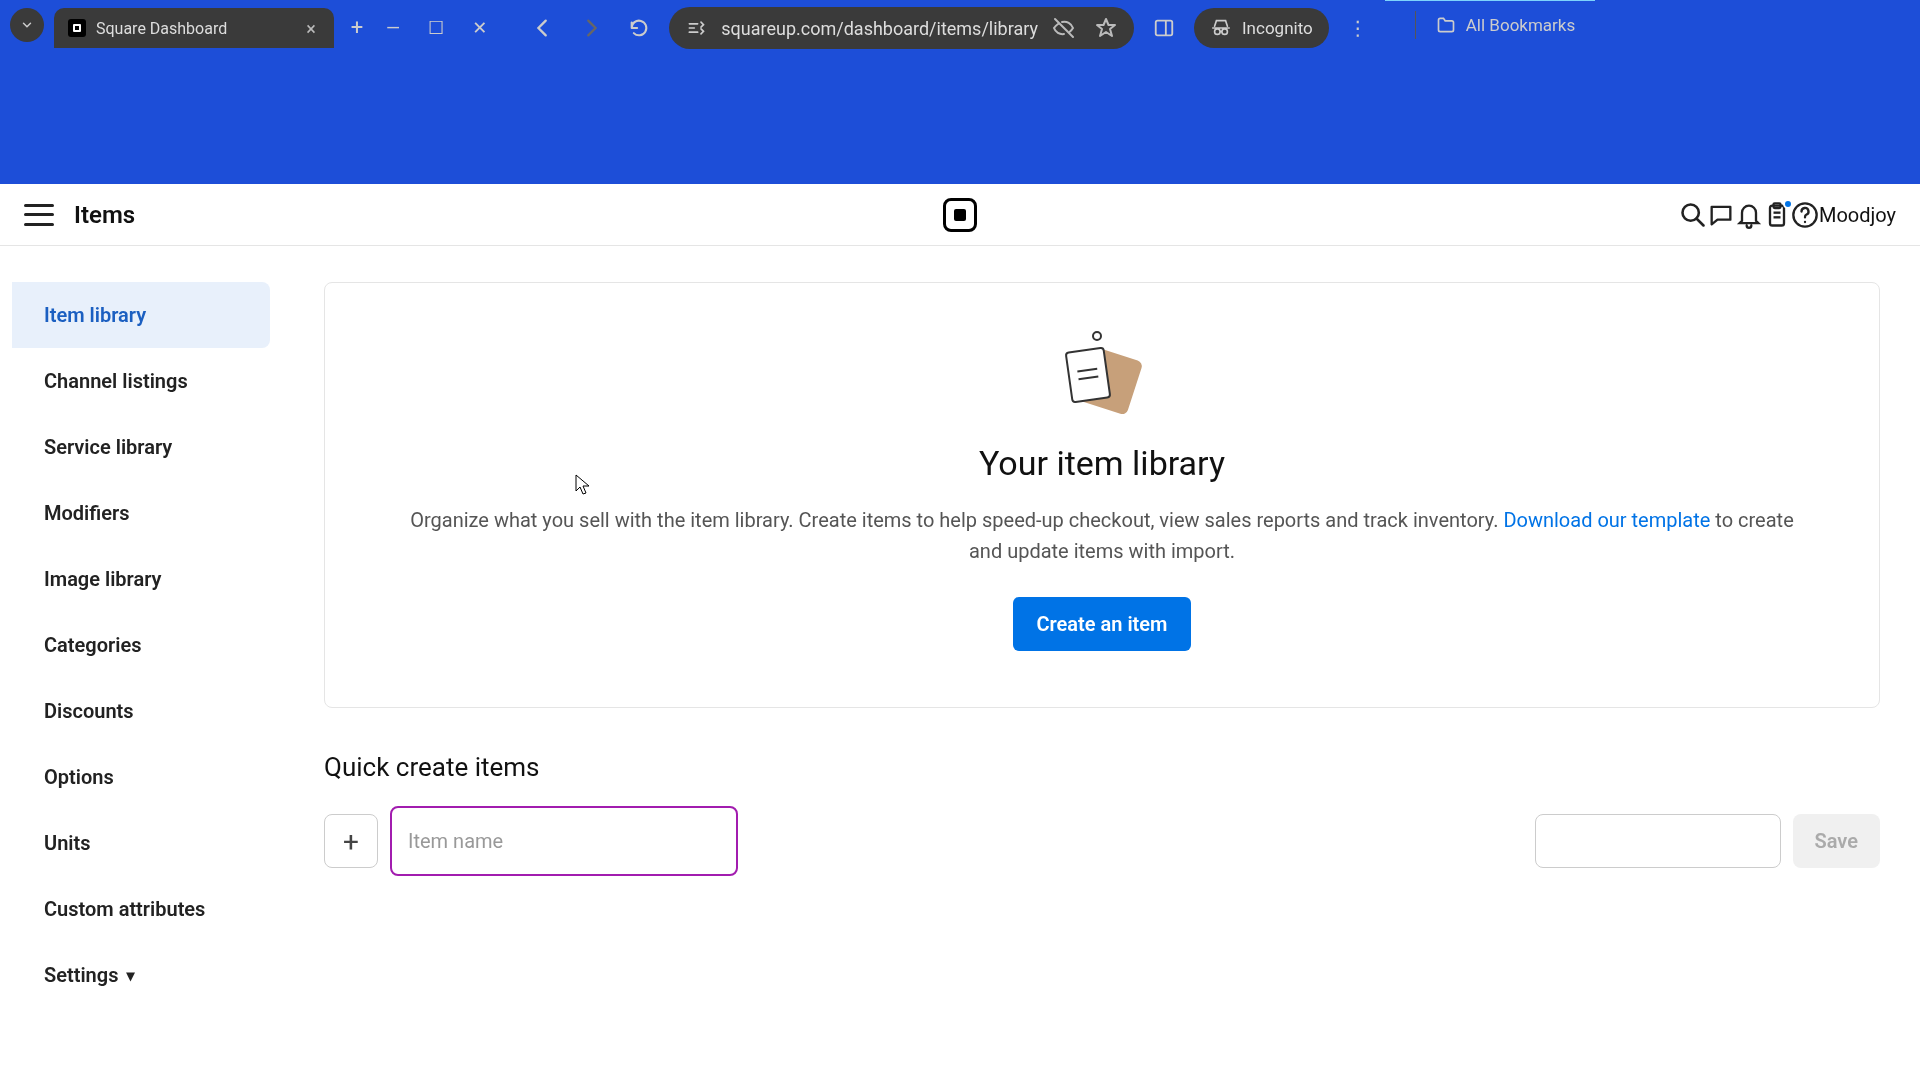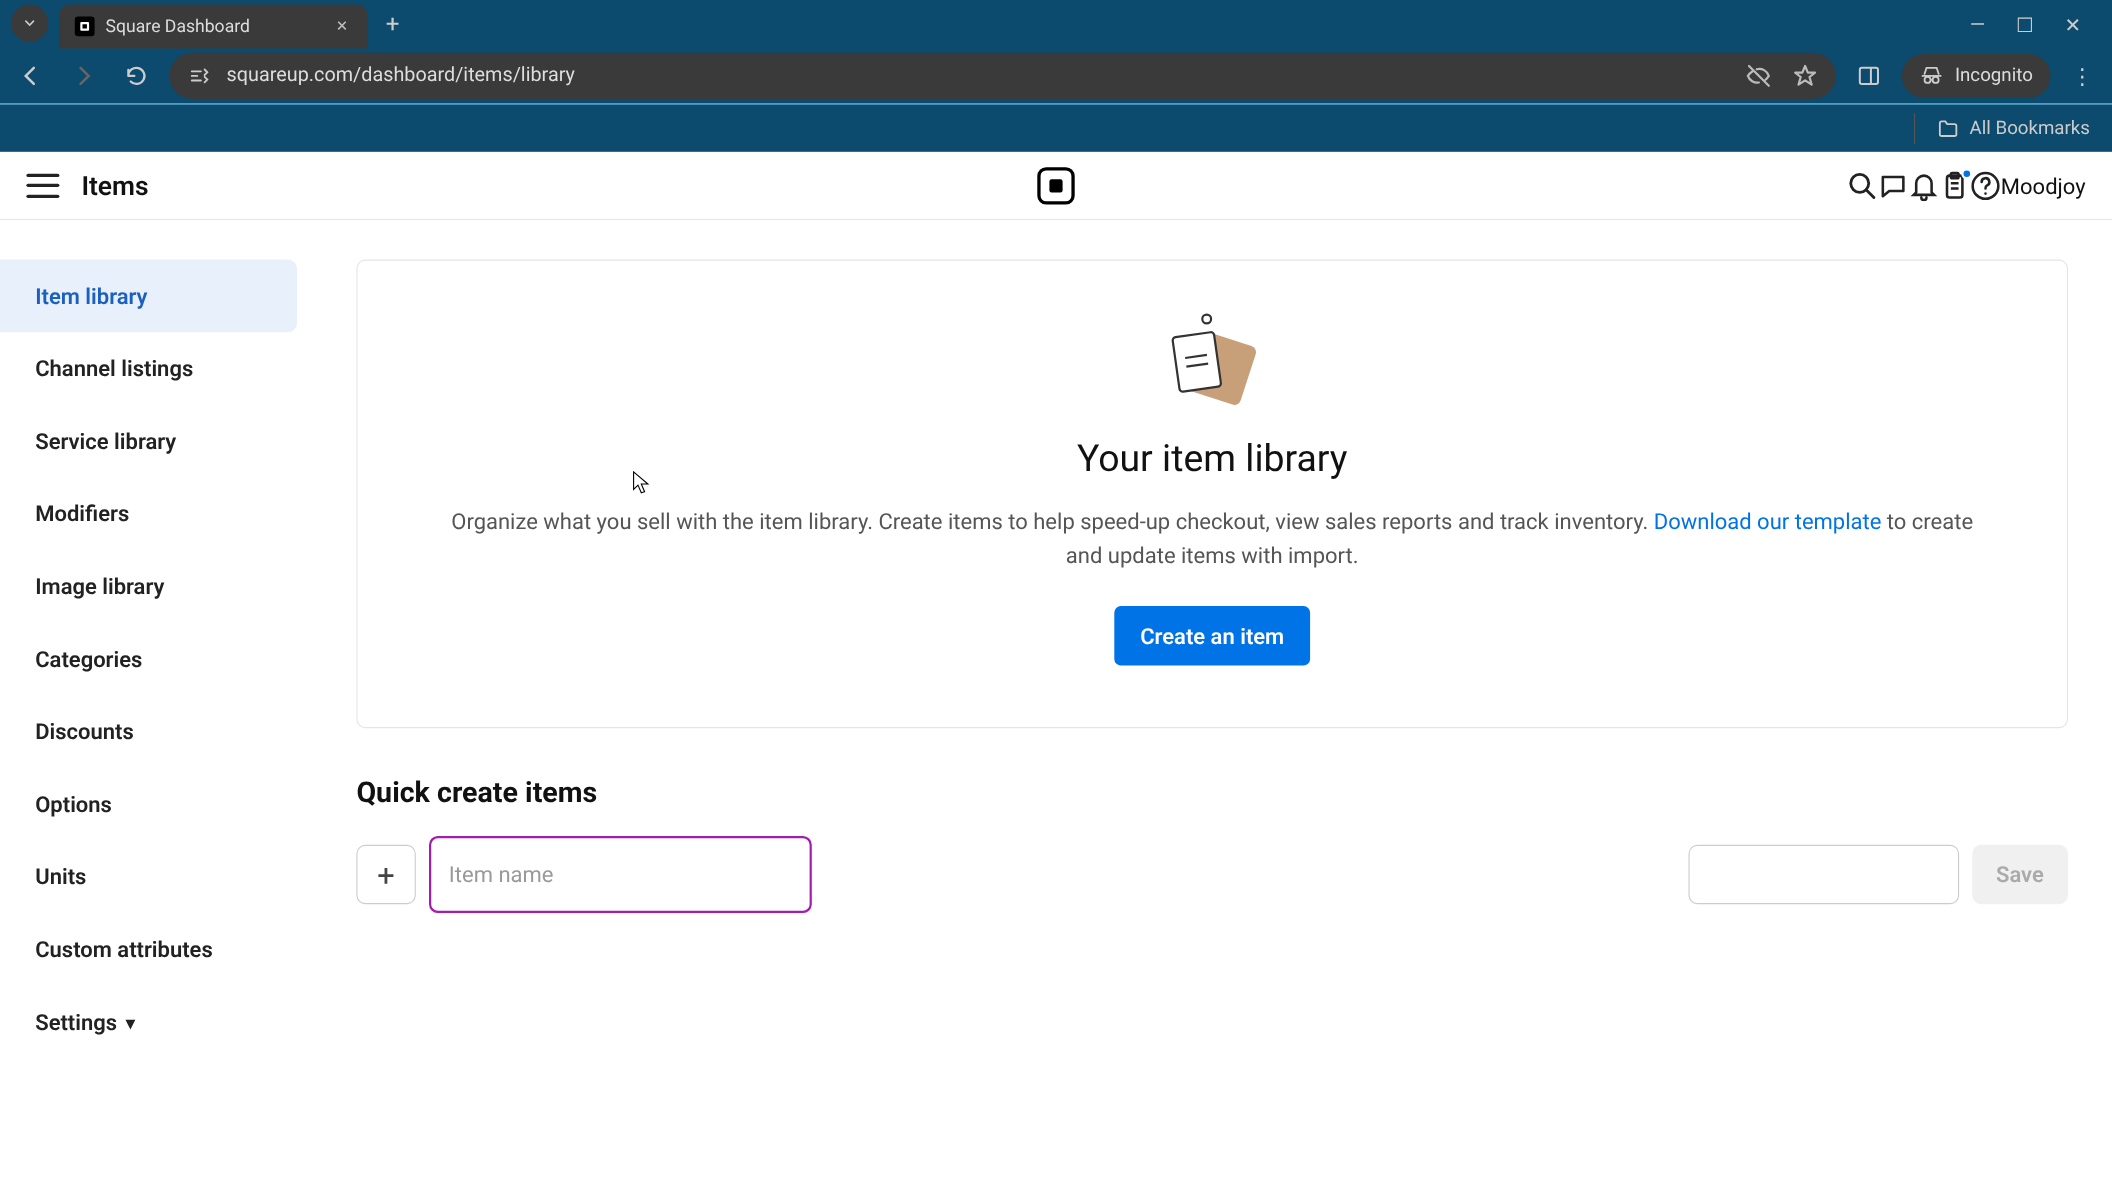--- a/index.html
+++ b/index.html
@@ -1,19 +1,19 @@
 <!DOCTYPE html>
 <html><head>
 <meta charset="utf-8">
 <style>
 * { margin: 0; padding: 0; box-sizing: border-box; font-family: -apple-system, BlinkMacSystemFont, "Segoe UI", Roboto, Helvetica, Arial, sans-serif; }
 html, body { width: 1920px; height: 1080px; overflow: hidden; background: #fff; }
 
 
-.browser-chrome { background: #0c4a6e; height: 138px; display: flex; flex-direction: column; color: #ddd; }
+.browser-chrome { background: #1d4ed8; height: 184px; display: flex; color: #ddd; }
 .tab-strip { height: 48px; display: flex; align-items: flex-end; padding: 0 10px; gap: 6px; }
 .tab-dropdown { width: 34px; height: 34px; background: #3a3a3a; border-radius: 50%; display: flex; align-items: center; justify-content: center; margin-bottom: 6px; margin-right: 4px; }
 .tab { height: 40px; background: #3a3a3a; border-radius: 10px 10px 0 0; display: flex; align-items: center; padding: 0 14px; gap: 10px; min-width: 280px; }
 .tab .favicon { width: 18px; height: 18px; background: #000; border-radius: 3px; display: flex; align-items: center; justify-content: center; }
 .tab .favicon-inner { width: 8px; height: 8px; border: 2px solid #fff; border-radius: 1px; }
 .tab-title { font-size: 16px; color: #ddd; flex: 1; }
 .tab-close { width: 18px; height: 18px; display: flex; align-items: center; justify-content: center; color: #bbb; font-size: 18px; }
 .newtab { width: 34px; height: 34px; display: flex; align-items: center; justify-content: center; color: #ccc; font-size: 22px; margin-bottom: 4px; }
 .spacer { flex: 1; }
 .window-controls { display: flex; gap: 28px; padding: 0 18px 10px 0; color: #ccc; }
@@ -43,39 +43,39 @@
 .logo-center { position: absolute; left: 50%; transform: translateX(-50%); }
 .sq-logo { width: 34px; height: 34px; border: 3px solid #000; border-radius: 8px; display: flex; align-items: center; justify-content: center; }
 .sq-logo-inner { width: 12px; height: 12px; background: #000; border-radius: 2px; }
 .header-right { margin-left: auto; display: flex; align-items: center; }
 .header-icon { width: 28px; height: 28px; color: #222; position: relative; }
 .badge-dot { width: 10px; height: 10px; background: #0073e6; border-radius: 50%; position: absolute; top: -2px; right: -2px; border: 2px solid #fff; }
 .username { font-size: 20px; color: #111; }
 
 .app-body { flex: 1; display: flex; position: relative; }
 .sidebar { width: 278px; padding-top: 36px; }
-.side-item { height: 66px; display: flex; align-items: center; padding: 18px 32px; font-size: 20px; font-weight: 600; color: #222; cursor: pointer; }
+.side-item { height: 66px; display: flex; align-items: center; padding: 18px 32px; font-size: 20px; font-weight: 600; color: #222; cursor: pointer; margin-left: 12px; }
 .side-item.active { background: #e8f0fb; color: #1b5fc1; border-radius: 0 8px 8px 0; margin-right: 8px; }
 .side-item .chev { margin-left: 8px; font-size: 16px; }
 
 .main { flex: 1; padding: 36px 40px 0 46px; }
 .panel { border: 1px solid #e5e5e5; border-radius: 8px; padding: 60px 40px 56px; display: flex; flex-direction: column; align-items: center; }
 .illus { width: 80px; height: 72px; position: relative; margin-bottom: 28px; }
 .tag-back { position: absolute; width: 52px; height: 56px; background: #c7a07a; border-radius: 6px; transform: rotate(18deg); left: 22px; top: 10px; }
 .tag-front { position: absolute; width: 40px; height: 52px; background: #fff; border: 2px solid #333; border-radius: 4px; left: 6px; top: 6px; transform: rotate(-8deg); }
 .tag-hole { position: absolute; width: 10px; height: 10px; border: 2px solid #333; border-radius: 50%; top: -12px; left: 30px; background: #fff; }
 .tag-line { position: absolute; width: 20px; height: 2px; background: #333; }
 .panel h1 { font-size: 34px; font-weight: 400; color: #111; margin-bottom: 22px; }
 .panel-desc { font-size: 20px; color: #555; text-align: center; max-width: 1400px; line-height: 1.55; margin-bottom: 30px; }
 .panel-desc a { color: #0073e6; text-decoration: none; }
 .btn-row { display: flex; gap: 10px; }
 .btn-primary { background: #0073e6; color: #fff; border: none; border-radius: 6px; padding: 0 24px; height: 54px; font-size: 20px; font-weight: 600; cursor: pointer; }
 
 .quick-section { margin-top: 44px; }
-.quick-title { font-size: 26px; font-weight: 700; color: #111; margin-bottom: 24px; }
+.quick-title { font-size: 26px; font-weight: 400; color: #111; margin-bottom: 24px; }
 .quick-row { display: flex; align-items: center; gap: 12px; }
 .plus-btn { width: 54px; height: 54px; border: 1px solid #ccc; border-radius: 8px; display: flex; align-items: center; justify-content: center; font-size: 28px; color: #444; background: #fff; }
 .item-input { width: 348px; height: 70px; border: 2px solid #a21caf; border-radius: 8px; padding: 12px 16px; font-size: 20px; outline: none; }
 .item-input::placeholder { color: #999; }
 .blank-input { width: 246px; height: 54px; border: 1px solid #ccc; border-radius: 8px; background: #fff; }
 .save-btn { height: 54px; padding: 0 22px; border: none; background: #f0f0f0; color: #aaa; border-radius: 8px; font-size: 20px; font-weight: 600; }
 
 
 .cursor { position: absolute; left: 575px; top: 228px; width: 16px; height: 22px; pointer-events: none; }
 .cursor svg { width: 100%; height: 100%; }

